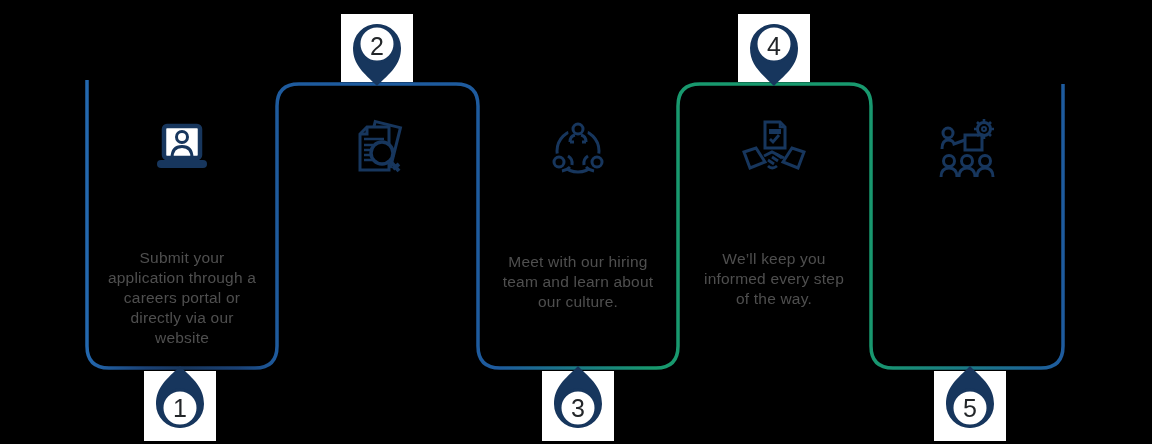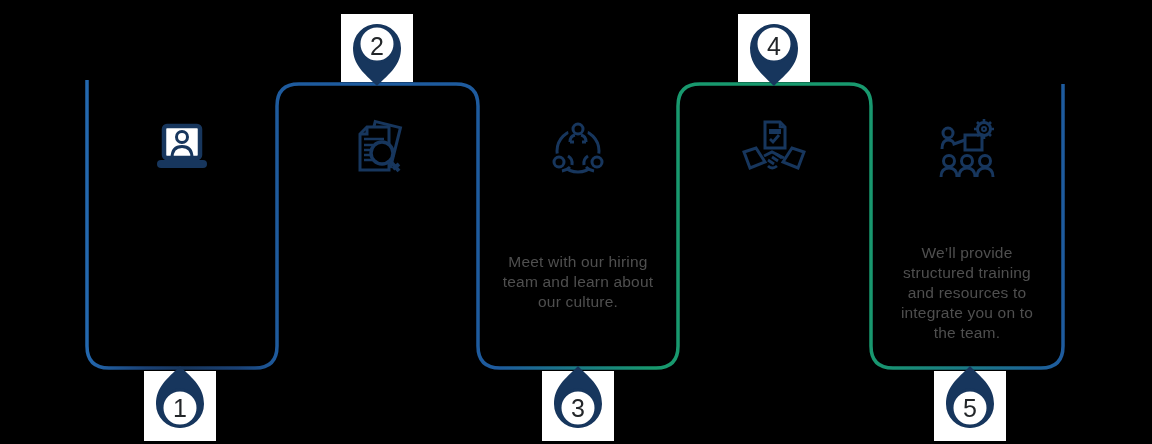--- a/index.html
+++ b/index.html
@@ -138,22 +138,25 @@
       <path d="M7 31 Q7 22 13 22 Q18 22 19 26 L30 22" stroke-width="3"></path>
       <circle cx="14" cy="43" r="5.5" stroke-width="3"></circle>
       <circle cx="32" cy="43" r="5.5" stroke-width="3"></circle>
       <circle cx="50" cy="43" r="5.5" stroke-width="3"></circle>
       <path d="M6 59 Q6 50 14 50 Q22 50 22 59" stroke-width="3"></path>
       <path d="M24 59 Q24 50 32 50 Q40 50 40 59" stroke-width="3"></path>
       <path d="M42 59 Q42 50 50 50 Q58 50 58 59" stroke-width="3"></path>
     </svg>
   </div>
 
+  <div class="step-text" style="left:82px;top:248px;">Submit your
+application through a
+careers portal or
+directly via our
+website</div>
   <div class="step-text" style="left:478px;top:252px;">Meet with our hiring
 team and learn about
 our culture.</div>
-  <div class="step-text" style="left:867px;top:243px;">We’ll provide
-structured training
-and resources to
-integrate you on to
-the team.</div>
+  <div class="step-text" style="left:674px;top:249px;">We’ll keep you
+informed every step
+of the way.</div>
 
 </div>
 
 </body></html>

